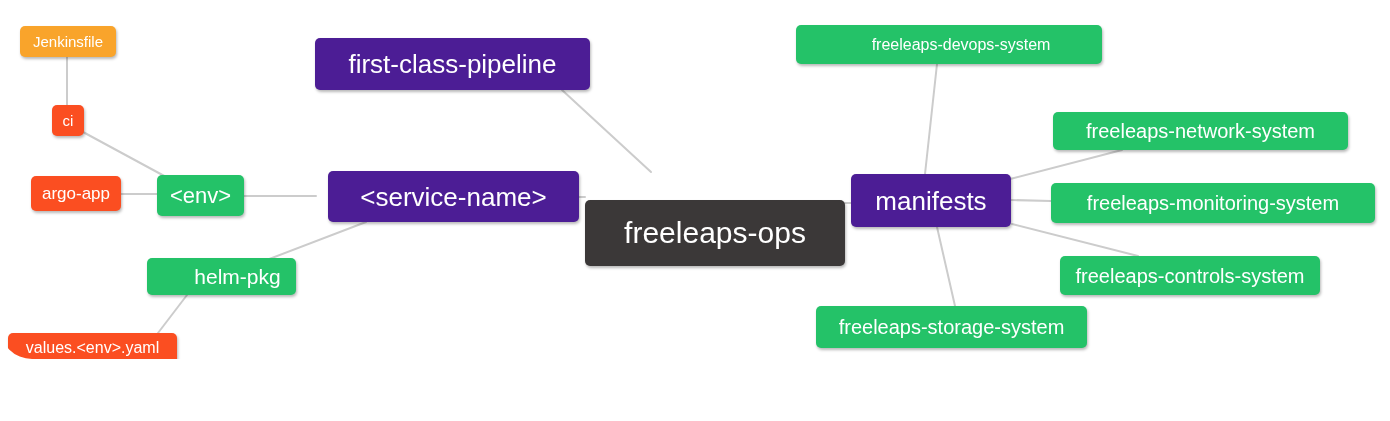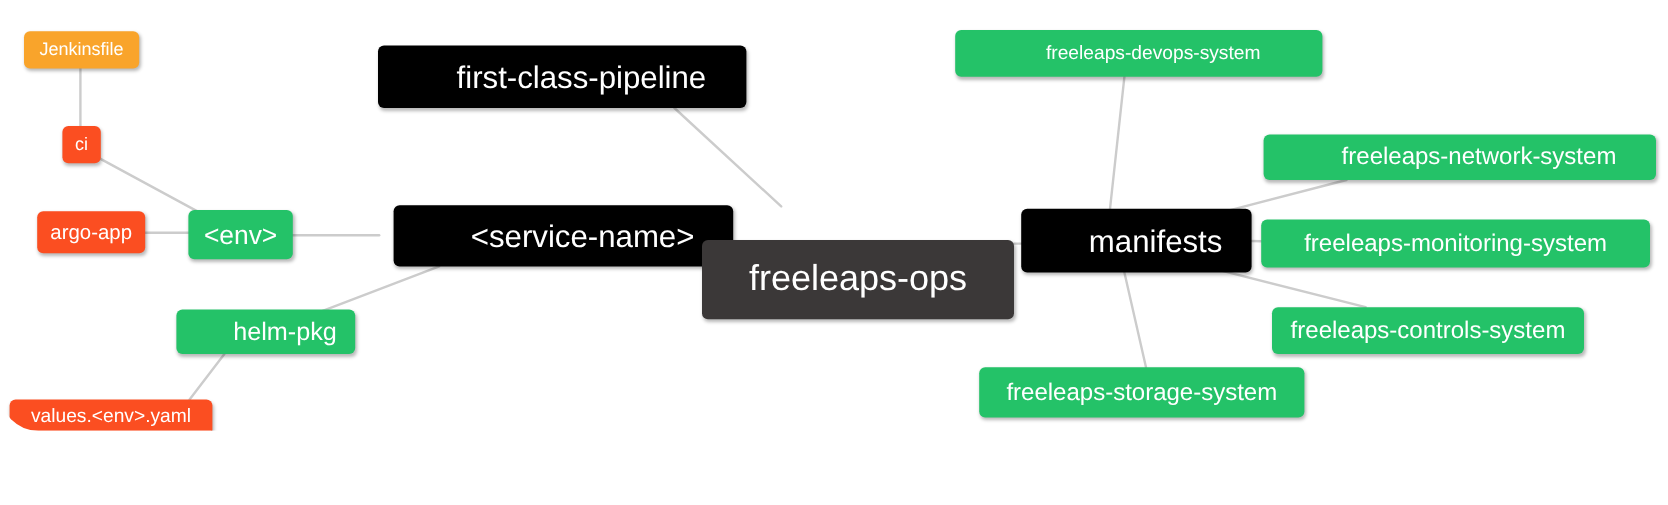--- a/index.html
+++ b/index.html
@@ -33,38 +33,38 @@
     display: flex;
     align-items: center;
     justify-content: center;
     color: #ffffff;
     border-radius: 5px;
     box-shadow: 1px 2px 3px rgba(0,0,0,0.28);
     white-space: nowrap;
     cursor: pointer;
     line-height: 1;
   }
-  .c-blue   { background: #000000; padding-left: 32px; }
+  .c-blue   { background: #4c1d95; }
   .c-green  { background: #24c268; }
   .c-red    { background: #fb4e21; text-align: center; }
   .c-orange { background: #f9a42b; }
   .c-dark   { background: #3b3838; margin-top: 28px; }
 
   .n-jenkinsfile { left: 20px;   top: 26px;  width: 96px;  height: 31px; font-size: 15px; }
   .n-ci          { left: 52px;   top: 105px; width: 32px;  height: 31px; font-size: 15px; }
   .n-argo-app    { left: 31px;   top: 176px; width: 90px;  height: 35px; font-size: 17px; }
   .n-env         { left: 157px;  top: 175px; width: 87px;  height: 41px; font-size: 22px; }
   .n-helm-pkg    { left: 147px;  top: 258px; width: 117px; height: 37px; font-size: 21px; padding-left: 32px; }
   .n-values      { left: 8px;    top: 333px; width: 169px; height: 30px; font-size: 16px; }
   .n-fcp         { left: 315px;  top: 38px;  width: 275px; height: 52px; font-size: 26px; }
   .n-service     { left: 316px;  top: 171px; width: 251px; height: 51px; font-size: 26px; margin-left: 12px; }
   .n-ops         { left: 585px;  top: 172px; width: 260px; height: 66px; font-size: 30px; }
   .n-manifests   { left: 851px;  top: 174px; width: 160px; height: 53px; font-size: 26px; }
   .n-devops      { left: 796px;  top: 25px;  width: 282px; height: 39px; font-size: 16px; padding-left: 24px; }
-  .n-network     { left: 1053px; top: 112px; width: 295px; height: 38px; font-size: 20px; padding-left: 32px; }
+  .n-network     { left: 1053px; top: 112px; width: 295px; height: 38px; font-size: 20px; }
   .n-monitoring  { left: 1051px; top: 183px; width: 324px; height: 40px; font-size: 20px; }
   .n-controls    { left: 1060px; top: 256px; width: 260px; height: 39px; font-size: 20px; }
   .n-storage     { left: 816px;  top: 306px; width: 271px; height: 42px; font-size: 20px; }
 </style>
 </head>
 <body>
 
 <div class="canvas">
 
   <svg class="edges" viewBox="0 0 1390 421" xmlns="http://www.w3.org/2000/svg">

